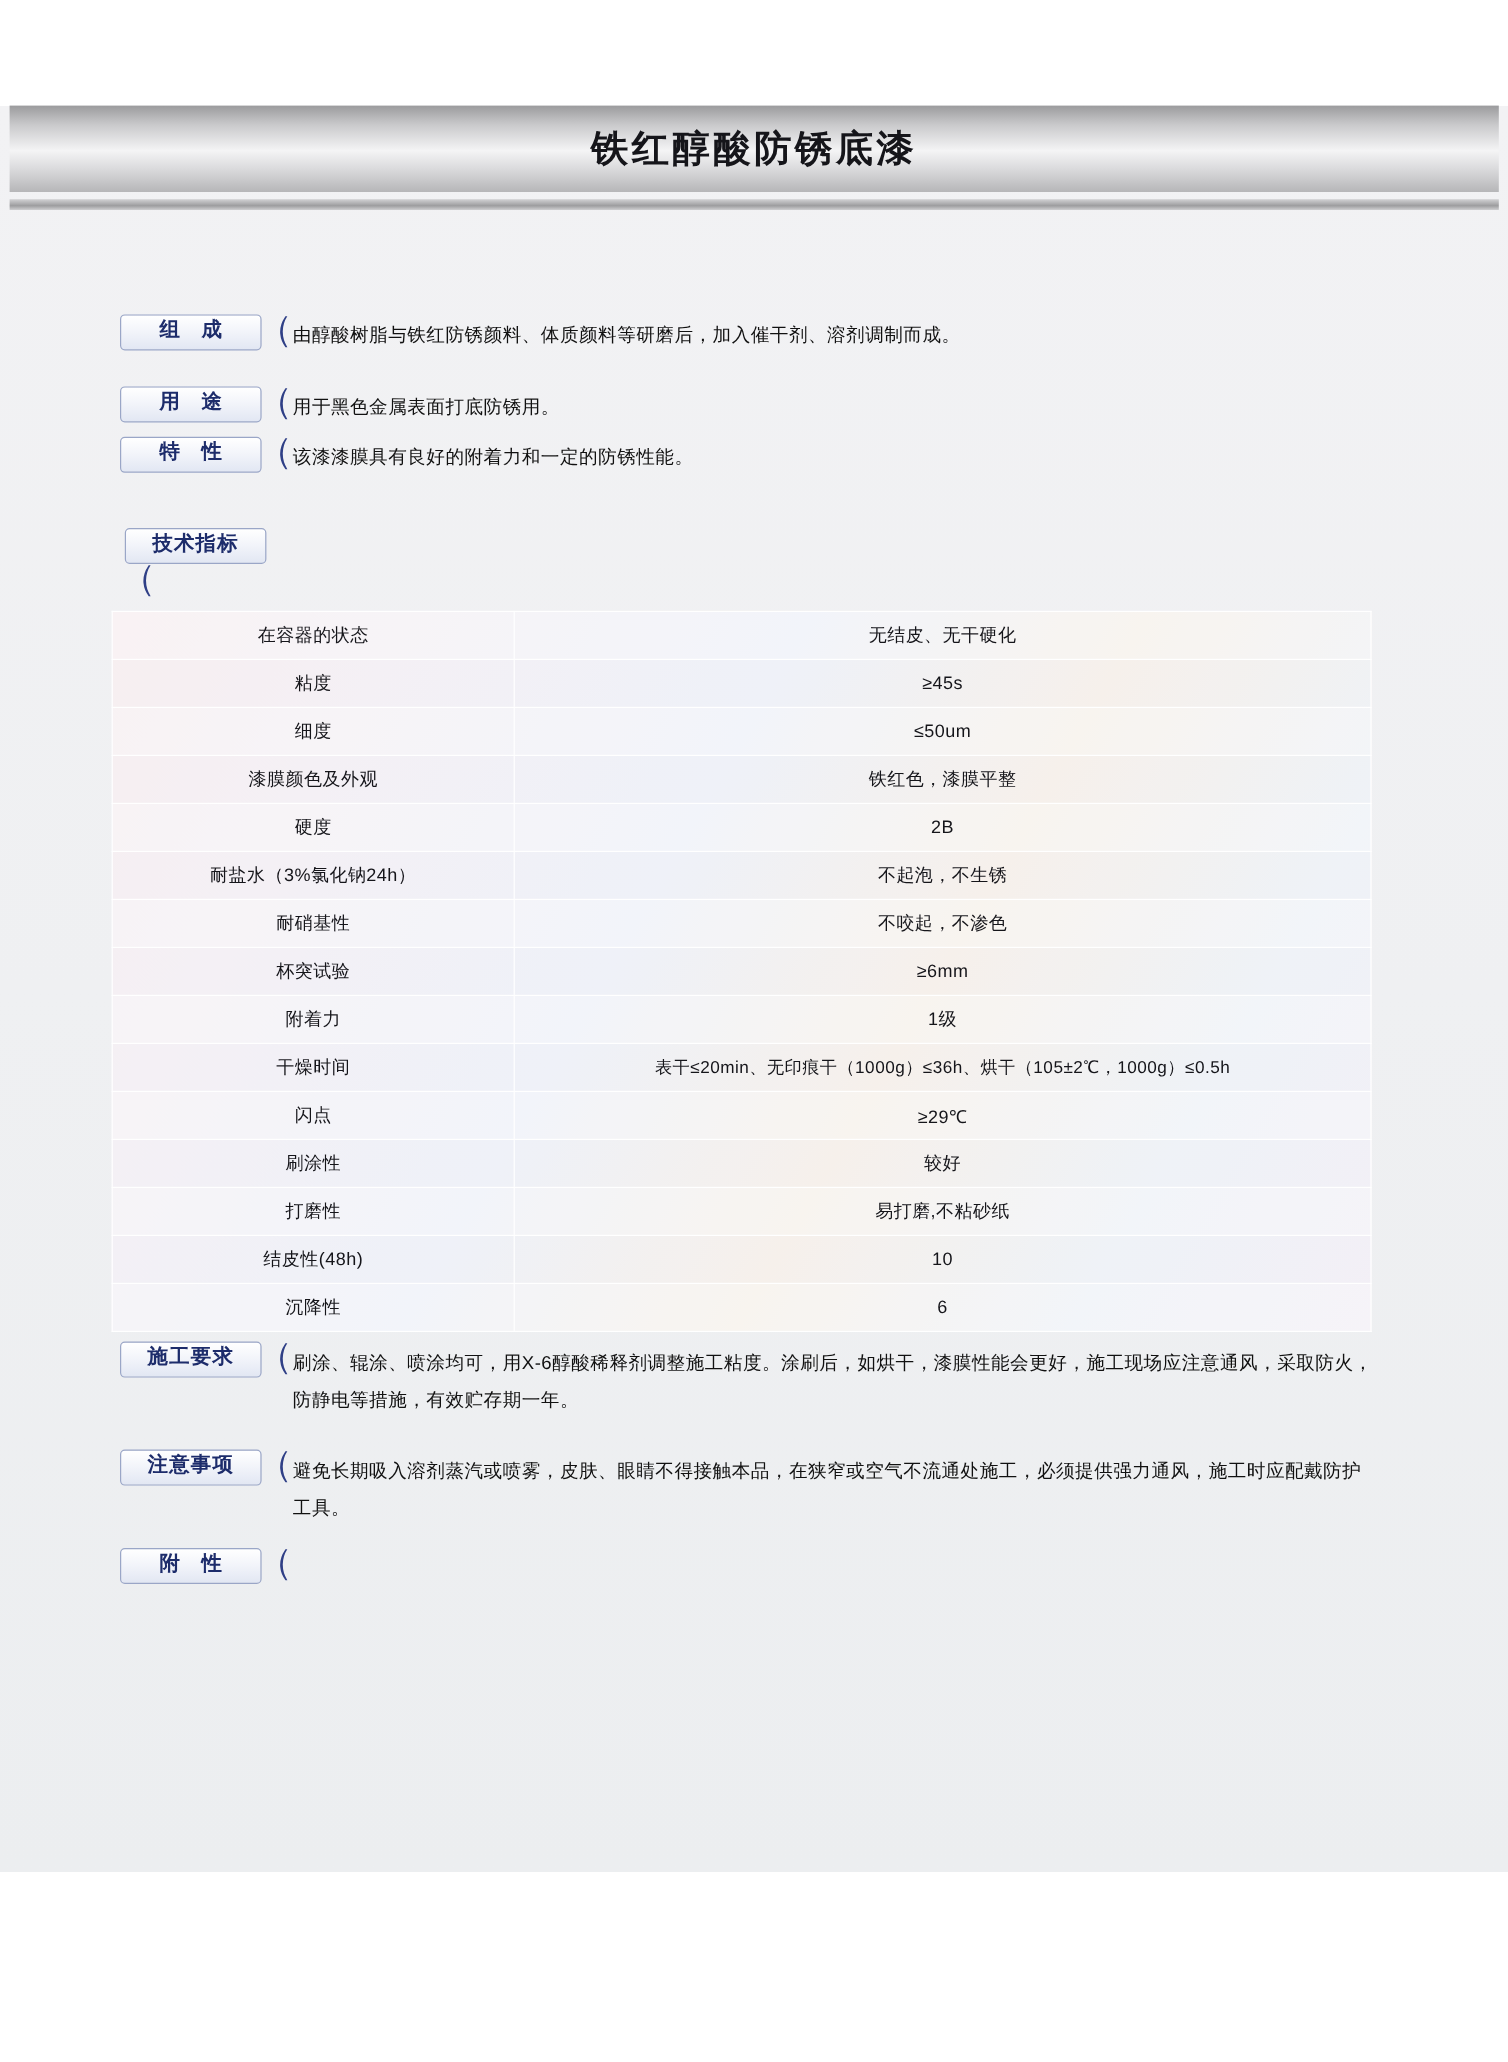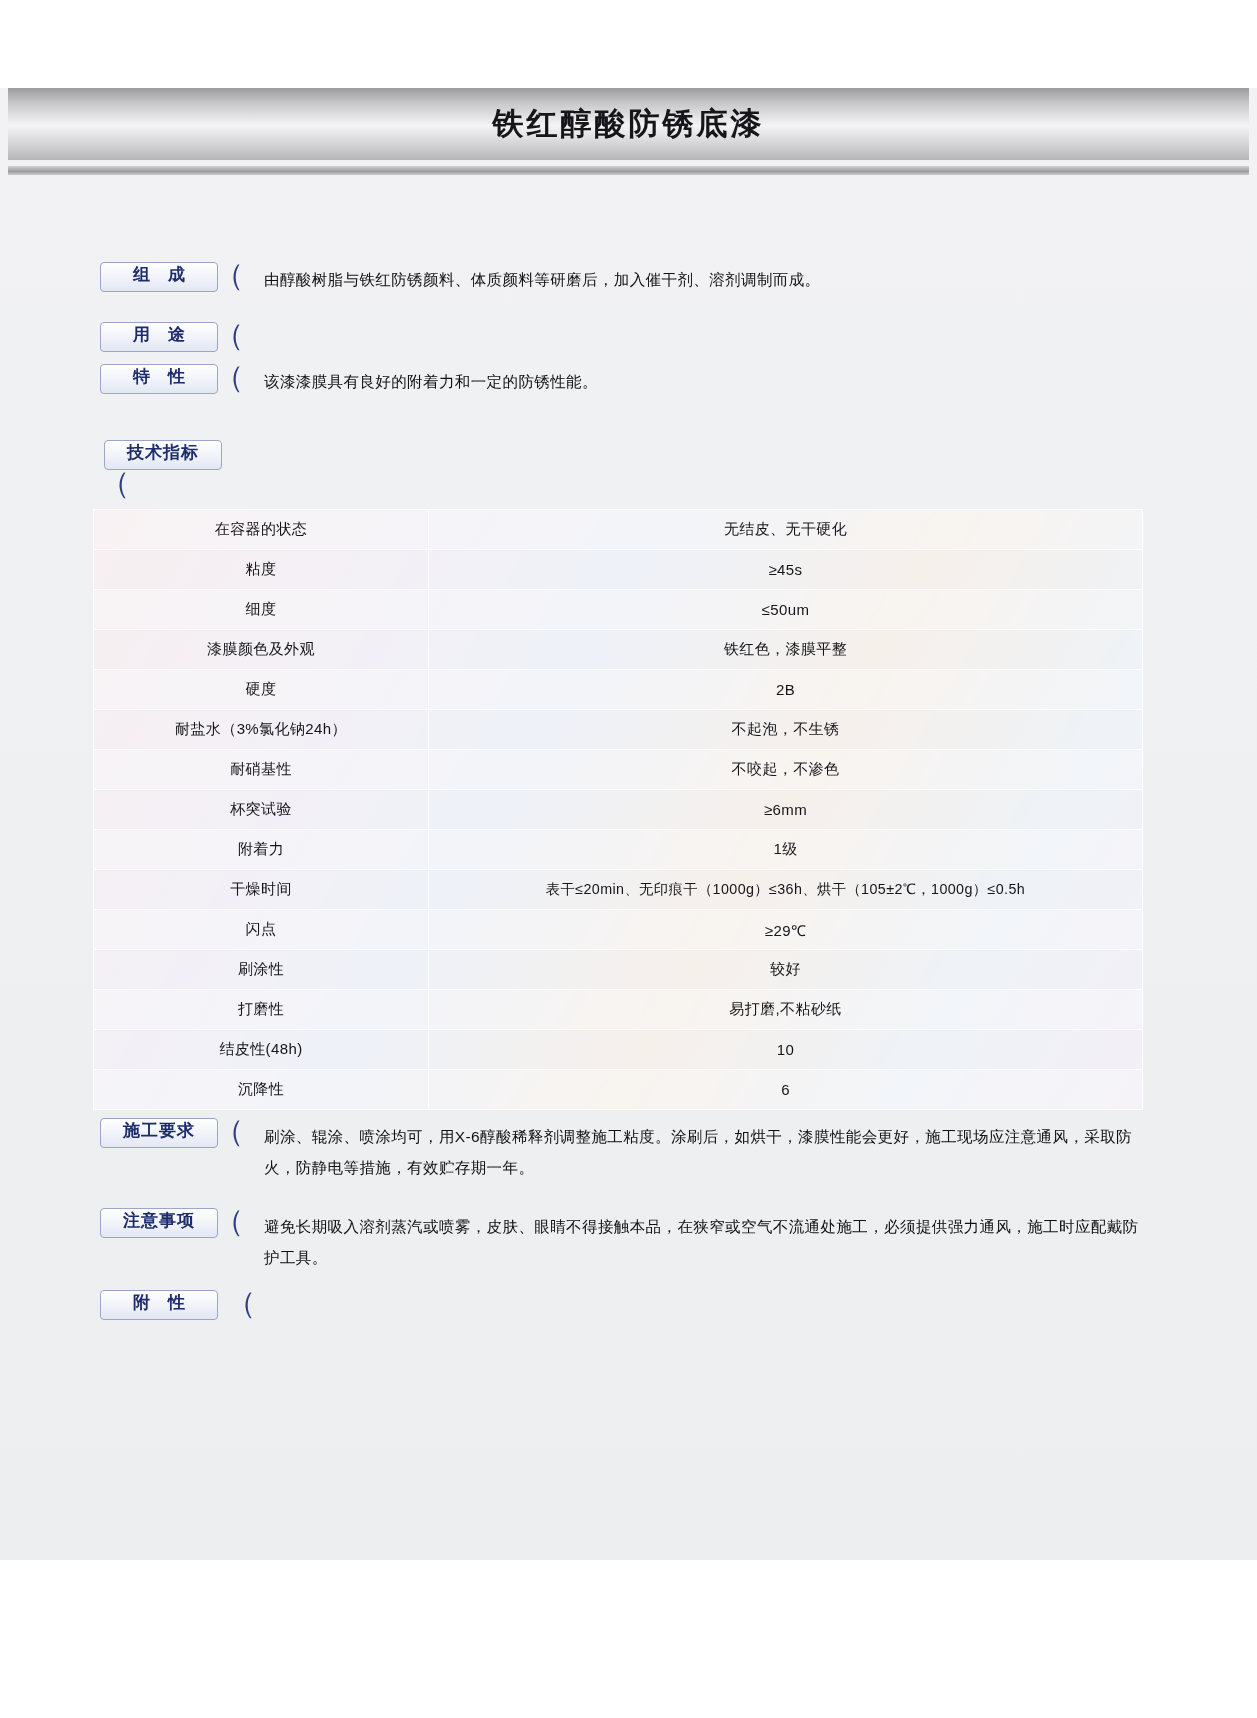--- a/index.html
+++ b/index.html
@@ -92,21 +92,21 @@
     line-height: 28px;
     margin-left: -4px;
     margin-top: -1px;
     font-family: "Liberation Serif", serif;
   }
   .sec-body {
     flex: 1 1 auto;
     font-size: 15.5px;
     color: #111;
     line-height: 30px;
-    margin-left: 20px;
+    margin-left: 0;
     padding-top: 3px;
     letter-spacing: 0.4px;
   }
 
   
   .sec-composition { position: absolute; top: 262px; left: 100px; width: 1040px; }
   .sec-usage       { position: absolute; top: 322px; left: 100px; width: 1040px; }
   .sec-feature     { position: absolute; top: 364px; left: 100px; width: 1040px; }
   .sec-spec-label  { position: absolute; top: 440px; left: 104px; flex-direction: column; }
 
@@ -131,21 +131,21 @@
     letter-spacing: 0.4px;
   }
   .spec-table td.k { width: 322px; }
   .spec-table tr:nth-child(odd)  { background: rgba(255,255,255,0.26); }
   .spec-table tr:nth-child(even) { background: rgba(255,255,255,0.06); }
   .spec-table td.v.small { font-size: 14.3px; }
 
   
   .sec-construct { position: absolute; top: 1118px; left: 100px; width: 1045px; }
   .sec-notice    { position: absolute; top: 1208px; left: 100px; width: 1045px; }
-  .sec-attach    { position: absolute; top: 1290px; left: 100px; width: 1045px; gap: 12px; }
+  .sec-attach    { position: absolute; top: 1290px; left: 100px; width: 1045px; }
   .sec-body.multi { line-height: 31px; }
 </style>
 </head>
 <body>
 
 <div class="page">
 
   <div class="banner-wrap">
     <div class="banner">
       <div class="banner-title">铁红醇酸防锈底漆</div>
@@ -159,20 +159,21 @@
     </div>
     <span class="paren">（</span>
     <div class="sec-body">由醇酸树脂与铁红防锈颜料、体质颜料等研磨后，加入催干剂、溶剂调制而成。</div>
   </div>
 
   <div class="section sec-usage">
     <div class="label-pill">
       <span class="txt spread">用途</span>
     </div>
     <span class="paren">（</span>
+    <div class="sec-body">用于黑色金属表面打底防锈用。</div>
   </div>
 
   <div class="section sec-feature">
     <div class="label-pill">
       <span class="txt spread">特性</span>
     </div>
     <span class="paren">（</span>
     <div class="sec-body">该漆漆膜具有良好的附着力和一定的防锈性能。</div>
   </div>
 

